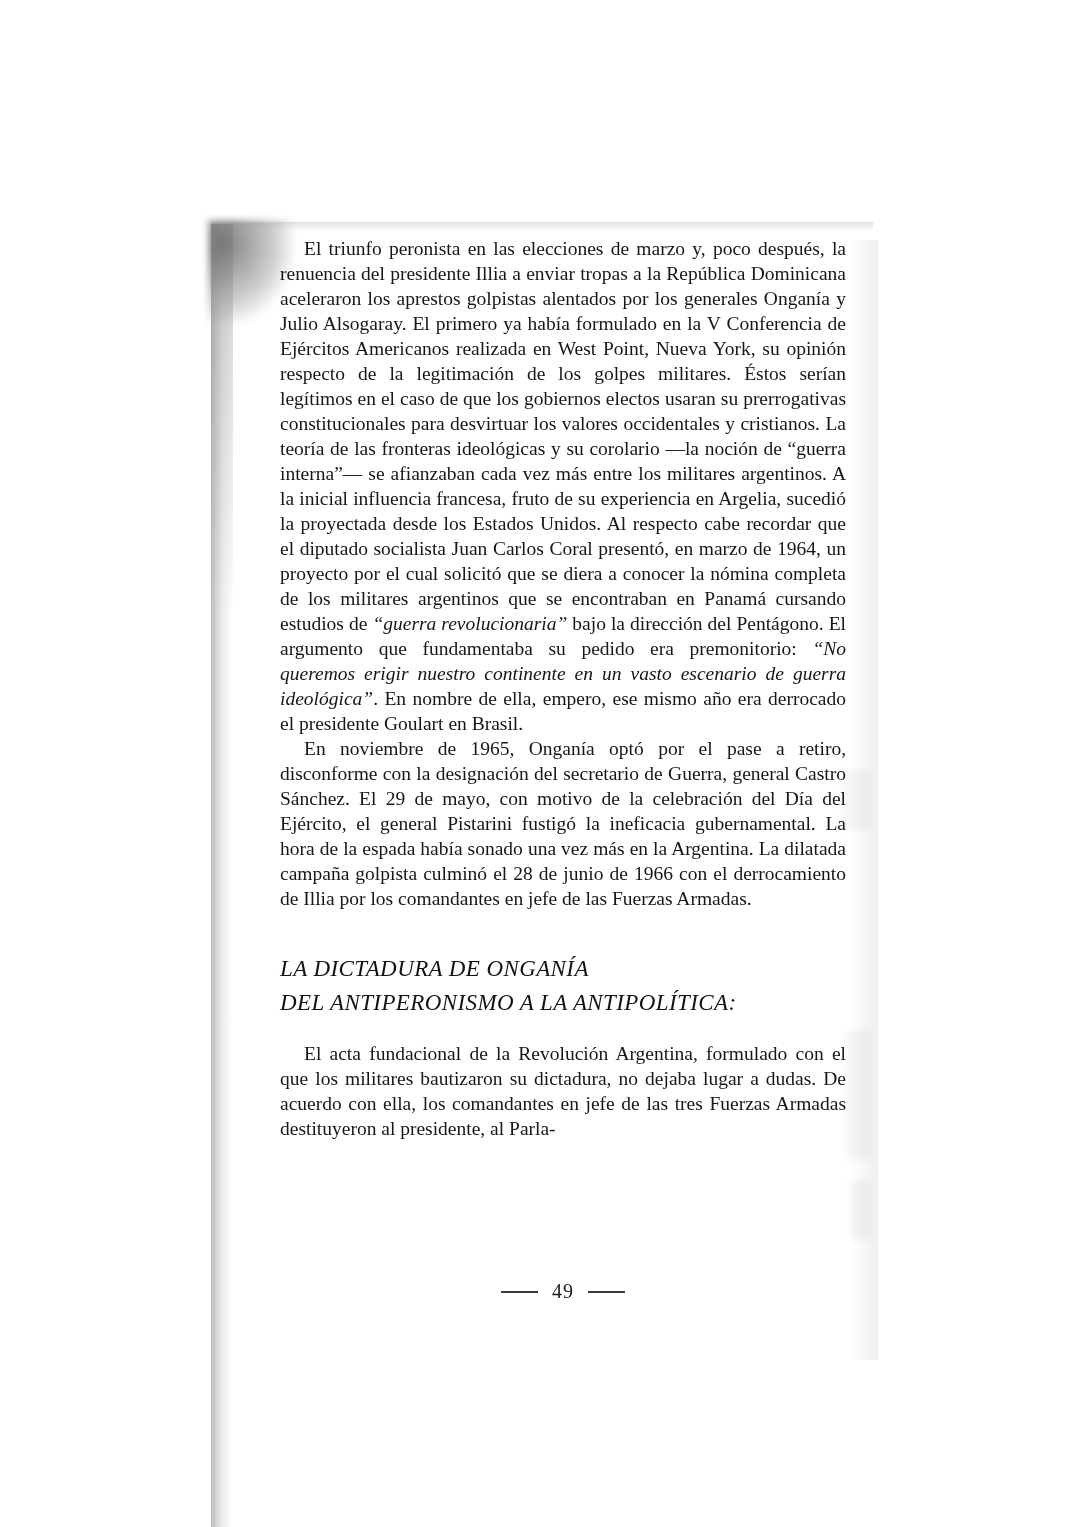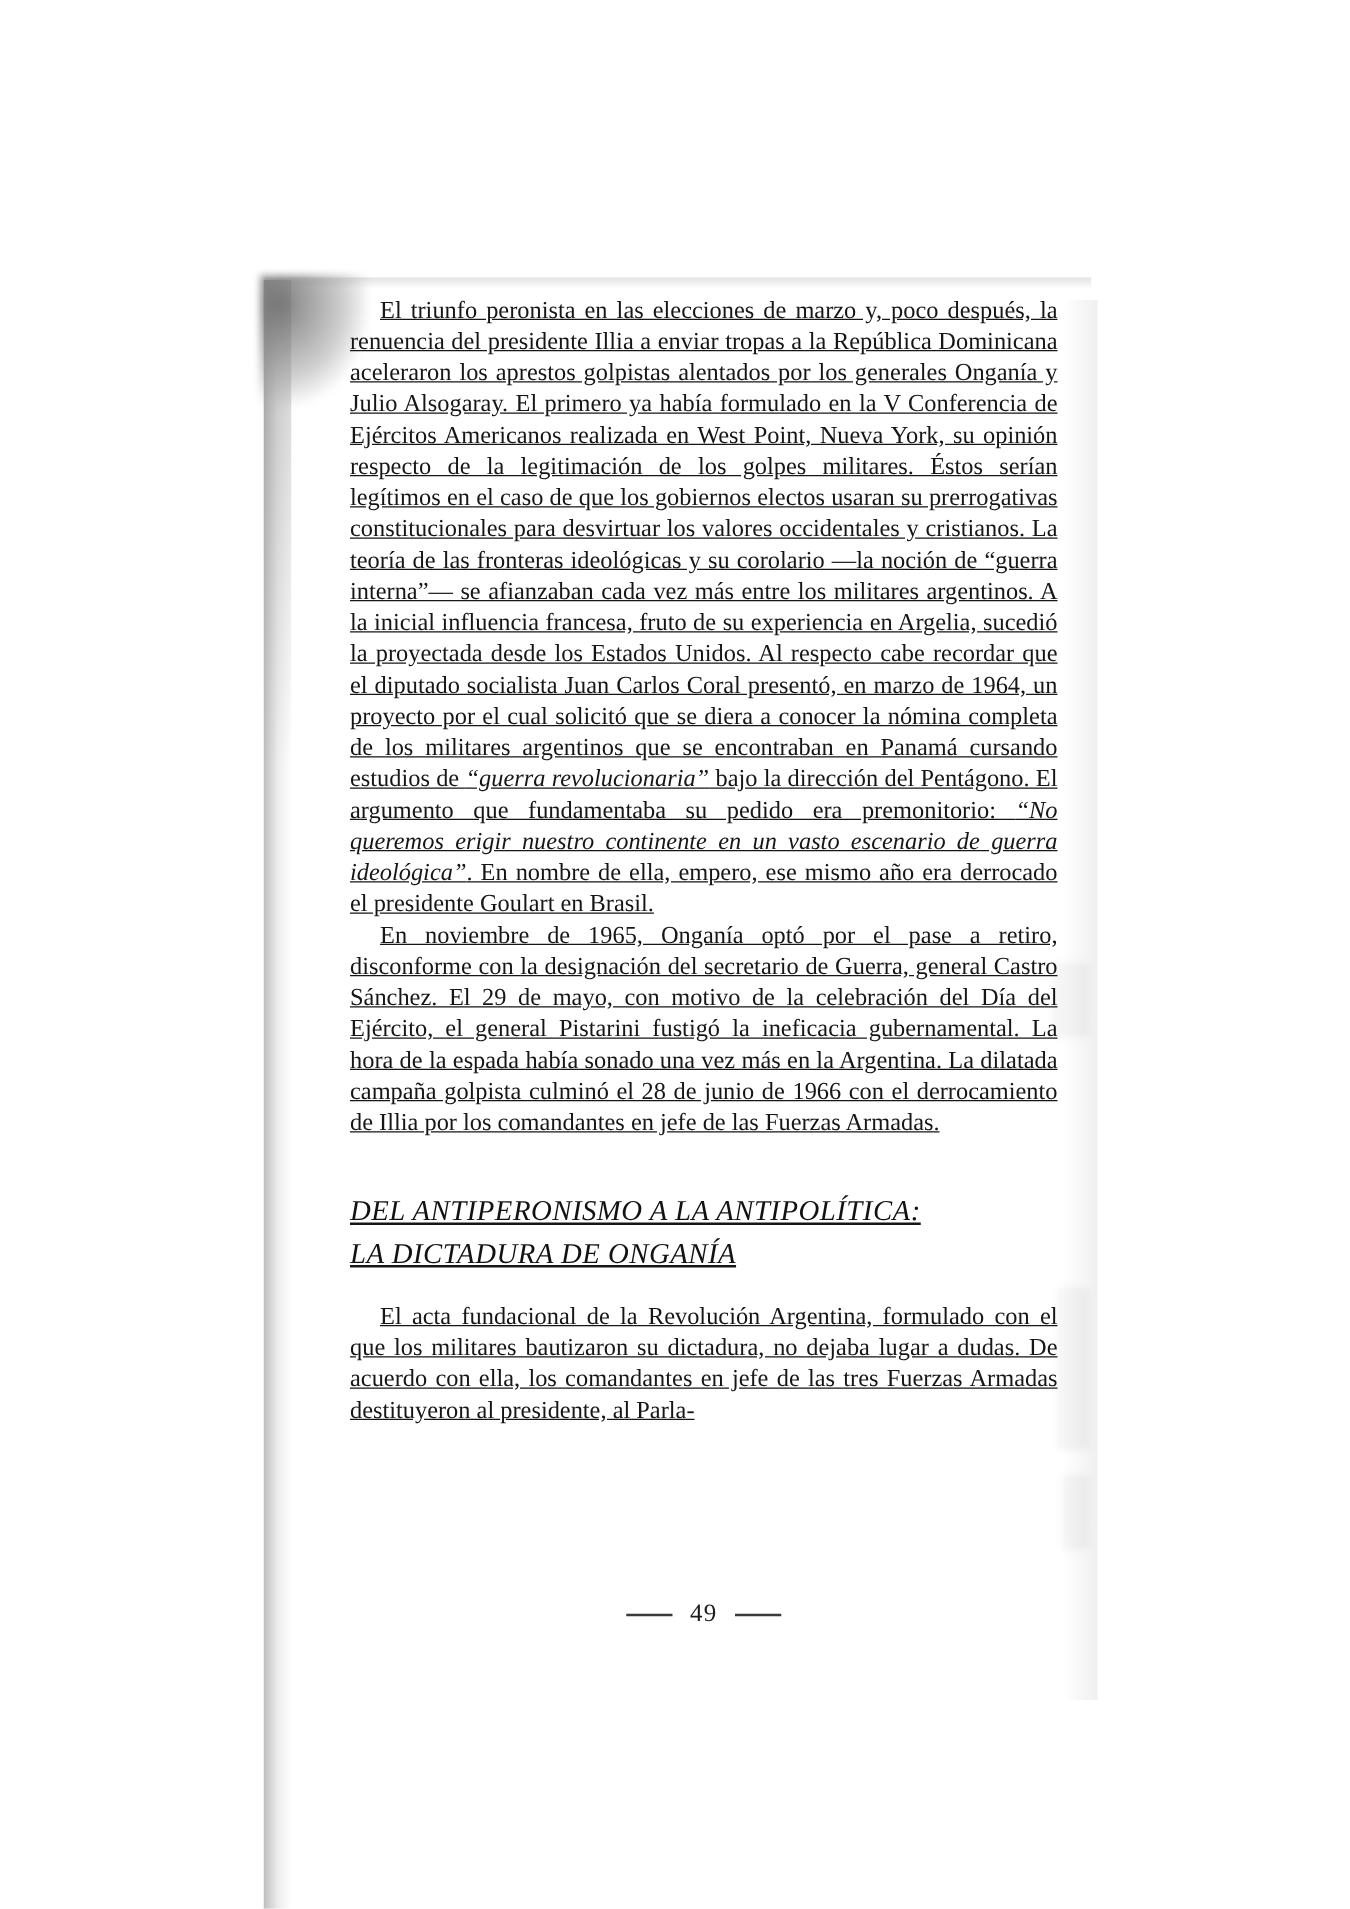--- a/index.html
+++ b/index.html
@@ -77,21 +77,20 @@
   
   .text-block {
     position: absolute;
     left: 280px;
     top: 236px;
     width: 566px;
     color: #161616;
     font-size: 19.5px;
     line-height: 25px;
     text-align: justify;
-    text-decoration: underline;
   }
   .body-para { text-indent: 24px; }
   .body-para .it { font-style: italic; }
   .section-heading {
     margin-top: 41px;
     margin-bottom: 21px;
     font-style: italic;
     font-weight: normal;
     font-size: 23px;
     line-height: 34px;
@@ -134,22 +133,22 @@
   <div class="scan-edge-right"></div>
   <div class="bleed" style="left:842px; top:770px; width:30px; height:60px;"></div>
   <div class="bleed" style="left:846px; top:1030px; width:26px; height:130px;"></div>
   <div class="bleed" style="left:850px; top:1180px; width:22px; height:60px;"></div>
 
   <div class="text-block">
     <p class="body-para"><span>El triunfo peronista en las elecciones de marzo y, poco después, la renuencia del presidente Illia a enviar tropas a la República Dominicana aceleraron los aprestos golpistas alentados por los generales Onganía y Julio Alsogaray. El primero ya había formulado en la V Conferencia de Ejércitos Americanos realizada en West Point, Nueva York, su opinión respecto de la legitimación de los golpes militares. Éstos serían legítimos en el caso de que los gobiernos electos usaran su prerrogativas constitucionales para desvirtuar los valores occidentales y cristianos. La teoría de las fronteras ideológicas y su corolario —la noción de “guerra interna”— se afianzaban cada vez más entre los militares argentinos. A la inicial influencia francesa, fruto de su experiencia en Argelia, sucedió la proyectada desde los Estados Unidos. Al respecto cabe recordar que el diputado socialista Juan Carlos Coral presentó, en marzo de 1964, un proyecto por el cual solicitó que se diera a conocer la nómina completa de los militares argentinos que se encontraban en Panamá cursando estudios de </span><span class="it">“guerra revolucionaria”</span><span> bajo la dirección del Pentágono. El argumento que fundamentaba su pedido era premonitorio: </span><span class="it">“No queremos erigir nuestro continente en un vasto escenario de guerra ideológica”</span><span>. En nombre de ella, empero, ese mismo año era derrocado el presidente Goulart en Brasil.</span></p>
     <p class="body-para"><span>En noviembre de 1965, Onganía optó por el pase a retiro, disconforme con la designación del secretario de Guerra, general Castro Sánchez. El 29 de mayo, con motivo de la celebración del Día del Ejército, el general Pistarini fustigó la ineficacia gubernamental. La hora de la espada había sonado una vez más en la Argentina. La dilatada campaña golpista culminó el 28 de junio de 1966 con el derrocamiento de Illia por los comandantes en jefe de las Fuerzas Armadas.</span></p>
 
     <h2 class="section-heading">
+      <span class="heading-line">LA DICTADURA DE ONGANÍA</span>
       <span class="heading-line">DEL ANTIPERONISMO A LA ANTIPOLÍTICA:</span>
-      <span class="heading-line">LA DICTADURA DE ONGANÍA</span>
     </h2>
 
     <p class="body-para"><span>El acta fundacional de la Revolución Argentina, formulado con el que los militares bautizaron su dictadura, no dejaba lugar a dudas. De acuerdo con ella, los comandantes en jefe de las tres Fuerzas Armadas destituyeron al presidente, al Parla-</span></p>
   </div>
 
   <div class="page-footer">
     <span class="rule"></span>
     <span class="page-number">49</span>
     <span class="rule"></span>
   </div>

